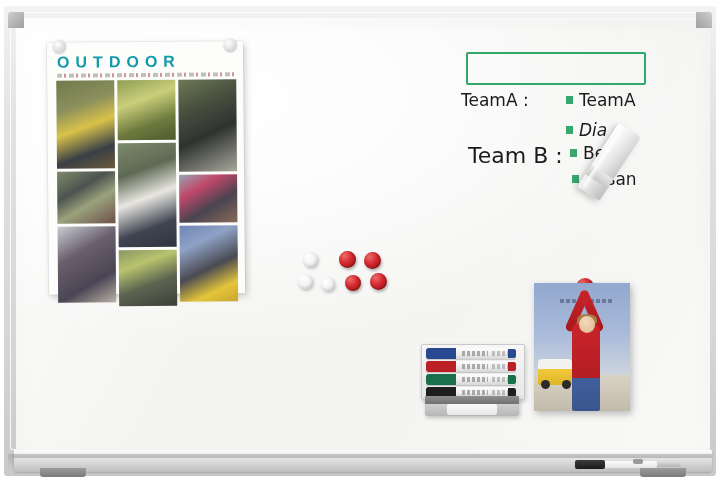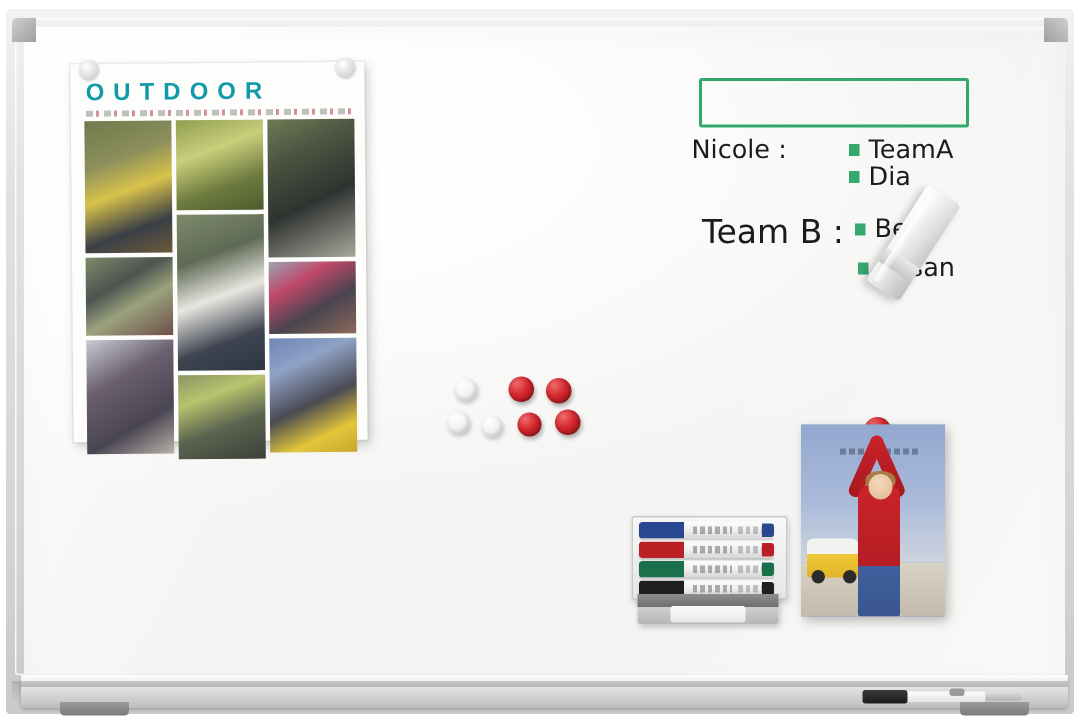--- a/index.html
+++ b/index.html
@@ -98,21 +98,21 @@
   .hw{
     color:#1b1b1b;font-family:"DejaVu Sans",sans-serif;
     font-weight:500;white-space:nowrap;
   }
   .hw-title{position:absolute;left:14px;top:8px;font-size:17px;letter-spacing:.4px;}
   .hw-teamA{position:absolute;left:1px;top:42px;font-size:17px;}
   .hw-teamB{position:absolute;left:8px;top:95px;font-size:22px;}
   .row{position:absolute;display:flex;align-items:center;gap:6px;}
   .sq{width:7px;height:8px;background:#35a86d;flex:0 0 auto;}
   .nm{font-size:17px;color:#1b1b1b;font-family:"DejaVu Sans",sans-serif;}
-  .r1{left:106px;top:42px;} .r2{left:106px;top:60px;}
+  .r1{left:106px;top:42px;} .r2{left:106px;top:72px;font-style:italic;}
   .r3{left:110px;top:95px;} .r4{left:112px;top:121px;}
 
   
   .eraser{
     position:absolute;left:596px;top:124px;width:26px;height:76px;
     transform:rotate(33deg);
     background:linear-gradient(100deg,#ffffff 0%,#f4f4f4 30%,#e3e3e3 55%,#cfcfcf 78%,#bdbdbd 100%);
     border-radius:3px;
     box-shadow:-2px 3px 6px rgba(0,0,0,.22);
   }
@@ -246,21 +246,21 @@
         <div class="ph" style="background: linear-gradient(155deg, rgb(110, 122, 85) 0%, rgb(74, 82, 64) 28%, rgb(47, 51, 48) 58%, rgb(168, 168, 156) 100%); height: 92px;"></div>
         <div class="ph" style="background: linear-gradient(150deg, rgb(154, 164, 180) 0%, rgb(192, 72, 106) 30%, rgb(74, 68, 80) 62%, rgb(138, 106, 90) 100%); height: 48px;"></div>
         <div class="ph" style="background: linear-gradient(155deg, rgb(111, 134, 180) 0%, rgb(143, 162, 198) 25%, rgb(74, 74, 82) 55%, rgb(227, 197, 58) 80%, rgb(201, 166, 46) 100%); height: 76px;"></div>
       </div>
     </div>
   </div>
 
   <div class="hand">
     <div class="title-box"></div>
 
-    <div class="hw hw-teamA">Nicole :</div>
+    <div class="hw hw-teamA">TeamA :</div>
     <div class="row r1">
       <span class="sq"></span>
       <span class="nm">TeamA</span>
     </div>
     <div class="row r2">
       <span class="sq"></span>
       <span class="nm">Dia</span>
     </div>
 
     <div class="hw hw-teamB">Team B :</div>

